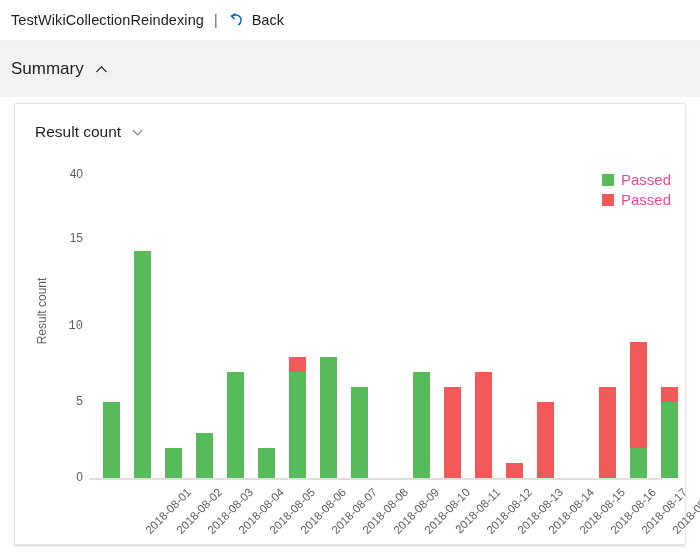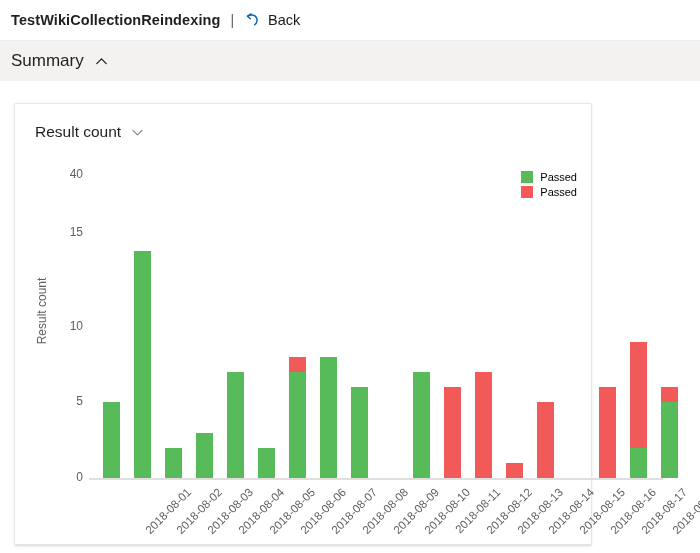--- a/index.html
+++ b/index.html
@@ -19,52 +19,52 @@
   
   .topbar {
     position: absolute; left: 0; top: 0;
     width: 700px; height: 41px;
     background: #ffffff;
     display: flex; align-items: center;
     padding-left: 11px;
     border-bottom: 1px solid #edebe9;
   }
   .bc-title {
-    font-size: 14.5px; color: #201f1e; letter-spacing: .1px; font-weight: bold;
+    font-size: 14.5px; color: #201f1e; letter-spacing: .1px;
   }
   .bc-sep {
     margin: 0 9px 0 10px; color: #605e5c; font-size: 14px;
   }
   .back-link {
     display: flex; align-items: center; gap: 7px;
     color: #0b68b5; cursor: pointer;
   }
   .back-link .glyph { display: block; line-height: 0; }
   .back-label { font-size: 14.5px; color: #1a1a1a; }
 
   
   .summary-band {
     position: absolute; left: 0; top: 41px;
-    width: 700px; height: 40px;
+    width: 700px; height: 56px;
     background: #f3f2f1;
     display: flex; align-items: center;
     padding-left: 11px;
   }
   .summary-title {
     font-size: 17px; color: #201f1e; font-weight: 400;
   }
   .summary-chevron {
     margin-left: 10px; display: inline-block; line-height: 0;
     cursor: pointer;
   }
 
   
   .card {
     position: absolute; left: 14px; top: 103px;
-    width: 578px; height: 442px;
+    width: 672px; height: 442px;
     background: #ffffff;
     border: 1px solid #e6e6e6;
     border-radius: 2px;
     box-shadow: 0 0.3px 0.9px rgba(0,0,0,.07), 0 1.6px 3.6px rgba(0,0,0,.07);
   }
   .metric-picker {
     position: absolute; left: 20px; top: 19px;
     display: flex; align-items: center; gap: 9px;
     cursor: pointer;
   }
@@ -113,21 +113,21 @@
 
   
   .legend {
     position: absolute; right: 14px; top: 67px;
   }
   .legend-row {
     display: flex; align-items: center; gap: 7px;
     margin-bottom: 3px; cursor: pointer;
   }
   .legend-swatch { width: 12px; height: 12px; display: block; }
-  .legend-text { font-size: 11px; color: #000000; }
+  .legend-text { font-size: 15px; color: #ec4899; }
 </style>
 </head>
 <body>
 
 <div id="app">
 
   <div class="topbar">
     <span class="bc-title">TestWikiCollectionReindexing</span>
     <span class="bc-sep">|</span>
     <span class="back-link">
@@ -169,22 +169,22 @@
       <div class="legend-row">
         <span class="legend-swatch" style="background:#f25a5a"></span>
         <span class="legend-text">Passed</span>
       </div>
     </div>
 
     <div class="plot" id="plot">
       <div class="ylabel">Result count</div>
     <div class="ytick" style="left: 34px; top: 366px;">0</div>
         <div class="ytick" style="left: 34px; top: 290.25px;">5</div>
-        <div class="ytick" style="left: 34px; top: 214.5px;">10</div>
-        <div class="ytick" style="left: 34px; top: 121px;">15</div>
+        <div class="ytick" style="left: 34px; top: 214.5px; font-family: Liberation Mono, monospace;">10</div>
+        <div class="ytick" style="left: 34px; top: 127px;">15</div>
         <div class="ytick" style="left: 34px; top: 63px;">40</div>
         <div class="axis-line" style="left: 74px; top: 374px; width: 574px; height: 2px;"></div>
         <div class="bar-stack" title="2018-08-01" style="left: 88px; top: 298.25px; height: 75.75px;">
           <div class="seg passed" style="top: 0px; height: 75.75px;"></div>
         </div>
         <div class="xtick" style="left: 110.5px; top: 382px;">2018-08-01</div>
         <div class="bar-stack" title="2018-08-02" style="left: 119px; top: 146.75px; height: 227.25px;">
           <div class="seg passed" style="top: 0px; height: 227.25px;"></div>
         </div>
         <div class="xtick" style="left: 141.5px; top: 382px;">2018-08-02</div>

